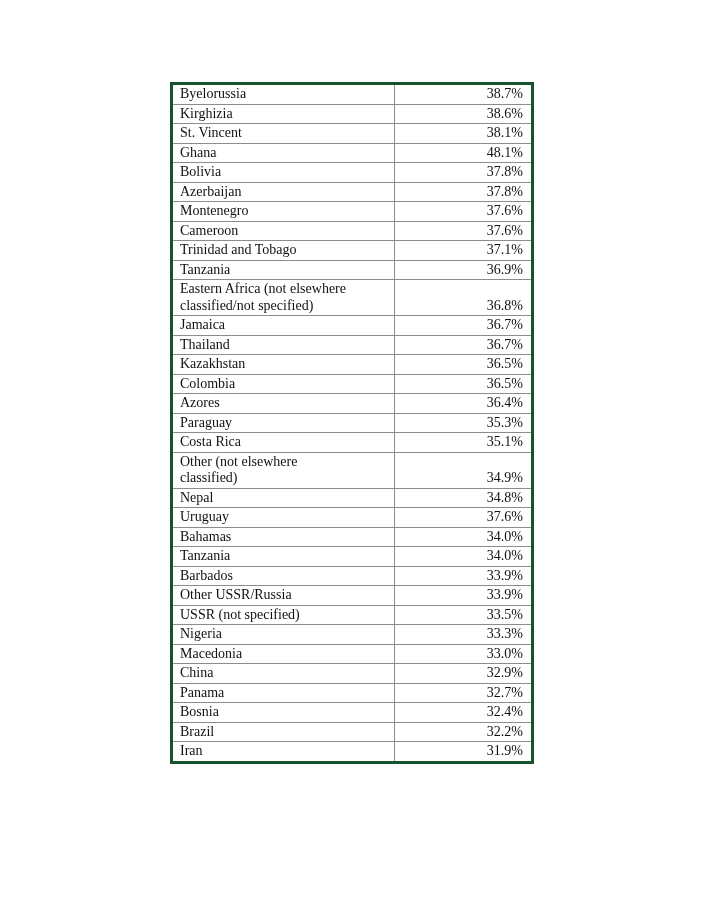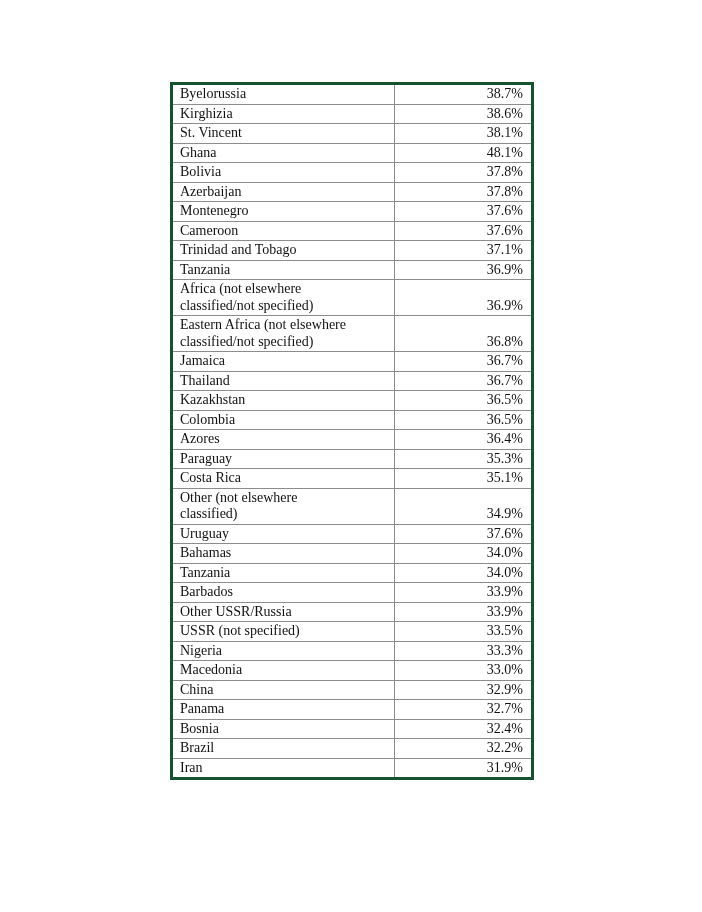--- a/index.html
+++ b/index.html
@@ -93,25 +93,20 @@
   <tr>
     <td class="cell-label">Trinidad and Tobago</td>
     <td class="cell-value">37.1%</td>
   </tr>
 
   <tr>
     <td class="cell-label">Tanzania</td>
     <td class="cell-value">36.9%</td>
   </tr>
 
-  <tr>
-    <td class="cell-label">Africa (not elsewhere
-classified/not specified)</td>
-    <td class="cell-value">36.9%</td>
-  </tr>
 
   <tr>
     <td class="cell-label">Eastern Africa (not elsewhere
 classified/not specified)</td>
     <td class="cell-value">36.8%</td>
   </tr>
 
   <tr>
     <td class="cell-label">Jamaica</td>
     <td class="cell-value">36.7%</td>
@@ -146,20 +141,24 @@
     <td class="cell-label">Costa Rica</td>
     <td class="cell-value">35.1%</td>
   </tr>
 
   <tr>
     <td class="cell-label">Other (not elsewhere
 classified)</td>
     <td class="cell-value">34.9%</td>
   </tr>
 
+  <tr>
+    <td class="cell-label">Nepal</td>
+    <td class="cell-value">34.8%</td>
+  </tr>
 
   <tr>
     <td class="cell-label">Uruguay</td>
     <td class="cell-value">37.6%</td>
   </tr>
 
   <tr>
     <td class="cell-label">Bahamas</td>
     <td class="cell-value">34.0%</td>
   </tr>

